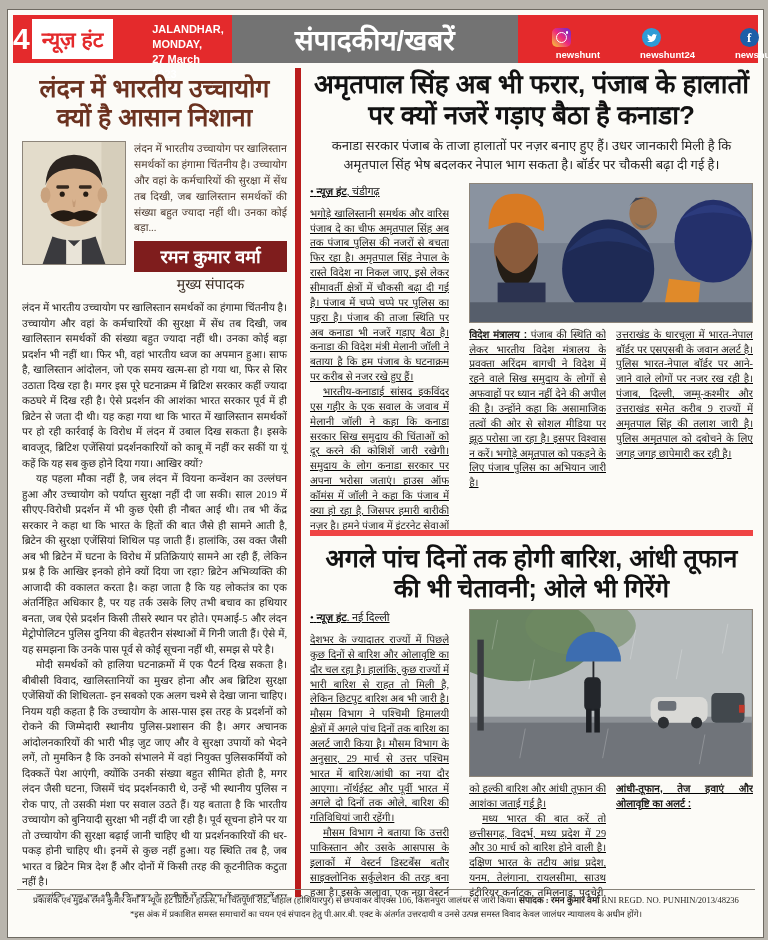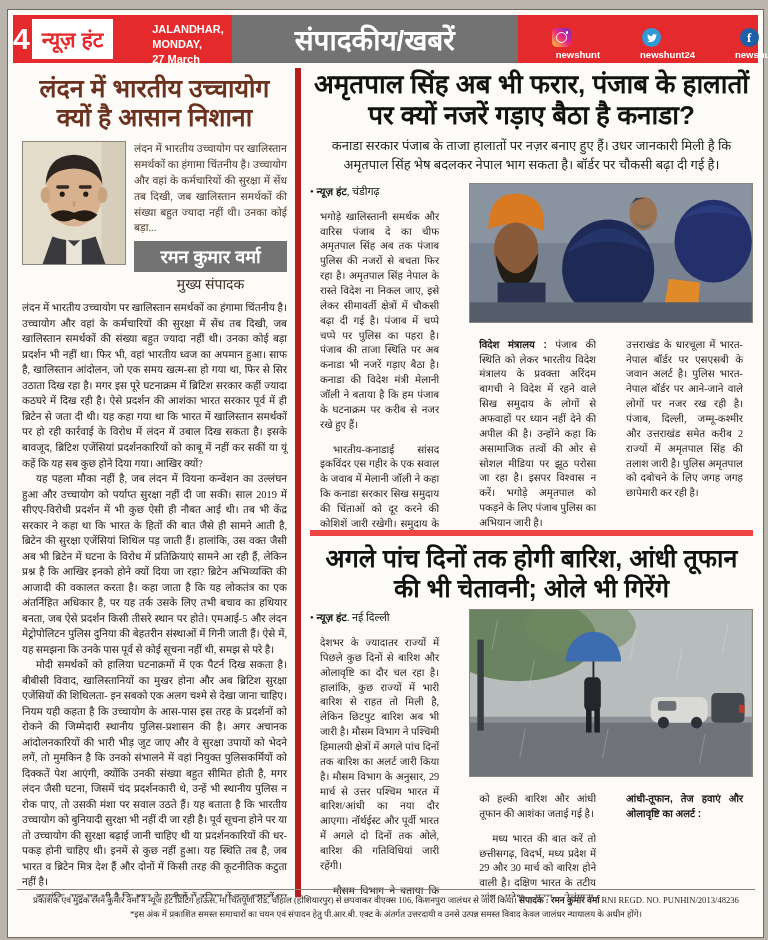--- a/index.html
+++ b/index.html
@@ -35,38 +35,38 @@
   .left-col { flex:0 0 284px; padding:2px 8px 0 5px; border-right:6px solid #b91c1c; overflow:hidden; }
   .right-col { flex:1; padding:0 2px 0 9px; overflow:hidden; }
 
   
   .ed-headline { color:#6b3220; font:bold 25px/1.16 "Liberation Sans", sans-serif; text-align:center;
                  padding:4px 0 9px; }
   .ed-top { display:flex; gap:8px; }
   .portrait { flex:0 0 104px; height:124px; border:1px solid #8d857a; background:#e3dccb; }
   .ed-top-right { flex:1; display:flex; flex-direction:column; }
   .ed-intro { font-size:10.6px; line-height:1.5; color:#4a382c; text-align:justify; }
-  .author-band { background:#737373; color:#fff; font:bold 18px "Liberation Sans", sans-serif;
+  .author-band { background:#7f1d1d; color:#fff; font:bold 18px "Liberation Sans", sans-serif;
                  text-align:center; padding:3px 0 4px; margin-top:5px; }
   .author-title { text-align:center; font-size:14px; color:#3a2c22; padding-top:2px; }
   .ed-body { margin-top:7px; }
   .ed-body p { margin:0; font-size:10.35px; line-height:1.5; text-align:justify; color:#1d1b18; }
   .ed-body p + p { text-indent:14px; }
 
   
   .article1 { height:468px; overflow:hidden; border-bottom:6px solid #ef4444; padding-bottom:4px; }
   .article2 { padding-top:4px; overflow:hidden; }
   .art-headline { font:bold 26px/1.18 "Liberation Sans", sans-serif; color:#121212; text-align:center; padding:1px 0 7px; }
   .art2-headline { font:bold 25px/1.18 "Liberation Sans", sans-serif; color:#121212; text-align:center; padding:4px 0 6px; }
   .art-subhead { font-size:13px; line-height:1.4; text-align:center; color:#1f1f1f; padding:0 16px 9px; }
   .byline { font-size:10.8px; color:#111; margin:1px 0 7px; }
   .byline .src { font-weight:bold; font-family:"Liberation Sans", sans-serif; font-size:10.3px; }
-  .cols { display:flex; gap:20px; }
+  .cols { display:flex; gap:20px;text-decoration:underline; }
   .ncol { flex:1; font-size:10.25px; line-height:1.45; text-align:justify; color:#1d1b18; overflow:hidden; }
-  .ncol p { margin:10px; }
+  .ncol p { margin:0; }
   .ncol p + p { text-indent:13px; }
   .lead { font-weight:bold; font-family:"Liberation Sans", sans-serif; font-size:10px; }
   .photo-wrap { flex:2.04; display:flex; flex-direction:column; overflow:hidden; }
   .news-photo { width:100%; border:1px solid #8d857a; background:#777; flex:none; }
   .subcols { display:flex; gap:10px; margin-top:5px; flex:1; overflow:hidden; }
 
   .a1-cols { height:352px; }
   .a2-cols { height:352px; }
 
   
@@ -182,21 +182,21 @@
                 <path d="M28 72 Q50 110 74 70 Q72 104 50 106 Q30 102 28 72Z" fill="#241d16"></path>
                 <rect x="30" y="100" width="52" height="40" fill="#2c3350"></rect>
                 <path d="M216 96 L250 100 L246 140 L208 140 Z" fill="#e08a2a"></path>
                 <rect x="0" y="120" width="306" height="20" fill="#565e6b"></rect>
               </svg>
               <div class="subcols">
                 <div class="ncol">
                   <p><span class="lead">विदेश मंत्रालय :</span><span> पंजाब की स्थिति को लेकर भारतीय विदेश मंत्रालय के प्रवक्ता अरिंदम बागची ने विदेश में रहने वाले सिख समुदाय के लोगों से अफवाहों पर ध्यान नहीं देने की अपील की है। उन्होंने कहा कि असामाजिक तत्वों की ओर से सोशल मीडिया पर झूठ परोसा जा रहा है। इसपर विश्वास न करें। भगोड़े अमृतपाल को पकड़ने के लिए पंजाब पुलिस का अभियान जारी है।</span></p>
                 </div>
                 <div class="ncol">
-                  <p>उत्तराखंड के धारचूला में भारत-नेपाल बॉर्डर पर एसएसबी के जवान अलर्ट है। पुलिस भारत-नेपाल बॉर्डर पर आने-जाने वाले लोगों पर नजर रख रही है। पंजाब, दिल्ली, जम्मू-कश्मीर और उत्तराखंड समेत करीब 2 राज्यों में अमृतपाल सिंह की तलाश जारी है। पुलिस अमृतपाल को दबोचने के लिए जगह जगह छापेमारी कर रही है।</p>
+                  <p>उत्तराखंड के धारचूला में भारत-नेपाल बॉर्डर पर एसएसबी के जवान अलर्ट है। पुलिस भारत-नेपाल बॉर्डर पर आने-जाने वाले लोगों पर नजर रख रही है। पंजाब, दिल्ली, जम्मू-कश्मीर और उत्तराखंड समेत करीब 9 राज्यों में अमृतपाल सिंह की तलाश जारी है। पुलिस अमृतपाल को दबोचने के लिए जगह जगह छापेमारी कर रही है।</p>
                 </div>
               </div>
             </div>
           </div>
         </div>
 
         <div class="article2">
           <div class="art2-headline">अगले पांच दिनों तक होगी बारिश, आंधी तूफान की भी चेतावनी; ओले भी गिरेंगे</div>
 
           <div class="cols a2-cols">

